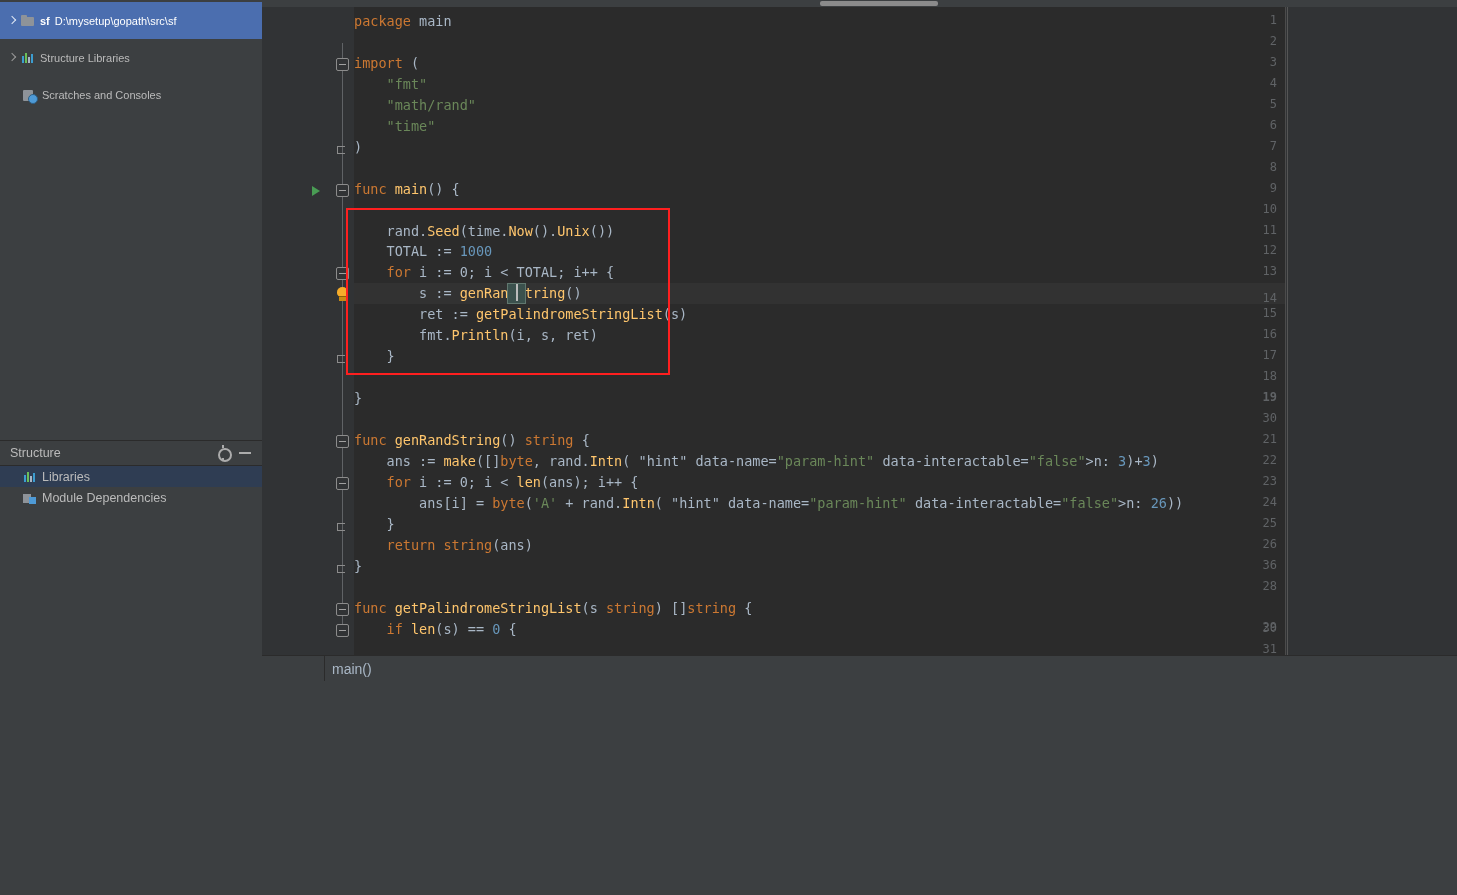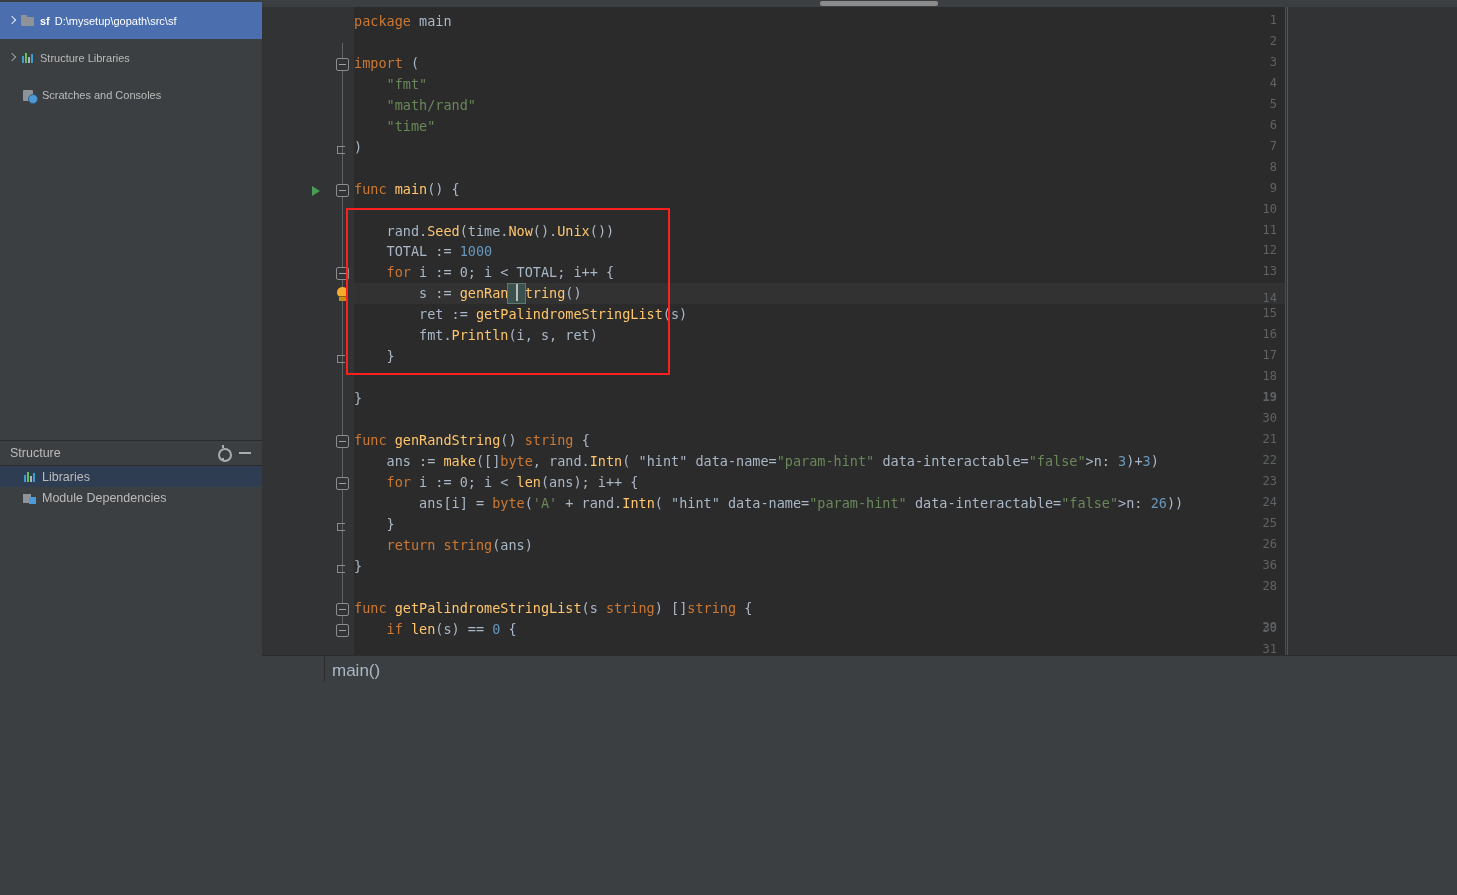--- a/index.html
+++ b/index.html
@@ -195,21 +195,21 @@
   
   .code-redbox {
     position:absolute; border:2px solid #ff1f1f; pointer-events:none;
   }
   
   .breadcrumb {
     position:absolute; left:0; top:655px; width:1195px; height:26px;
     background:#3c3f41; border-top:1px solid #2b2b2b;
   }
   .breadcrumb .bc-text {
-    position:absolute; left:70px; top:5px; font-size:17px; color:#a9b7c6;
+    position:absolute; left:70px; top:5px; font-size:14px; color:#a9b7c6;
     font-family:"Liberation Sans", sans-serif;
   }
   .breadcrumb .bc-divider {
     position:absolute; left:62px; top:0; width:1px; height:26px; background:#2b2b2b;
   }
 
   
   .run-panel {
     position:absolute; left:0; top:681px; width:1457px; height:214px;
     background:#3c3f41;

